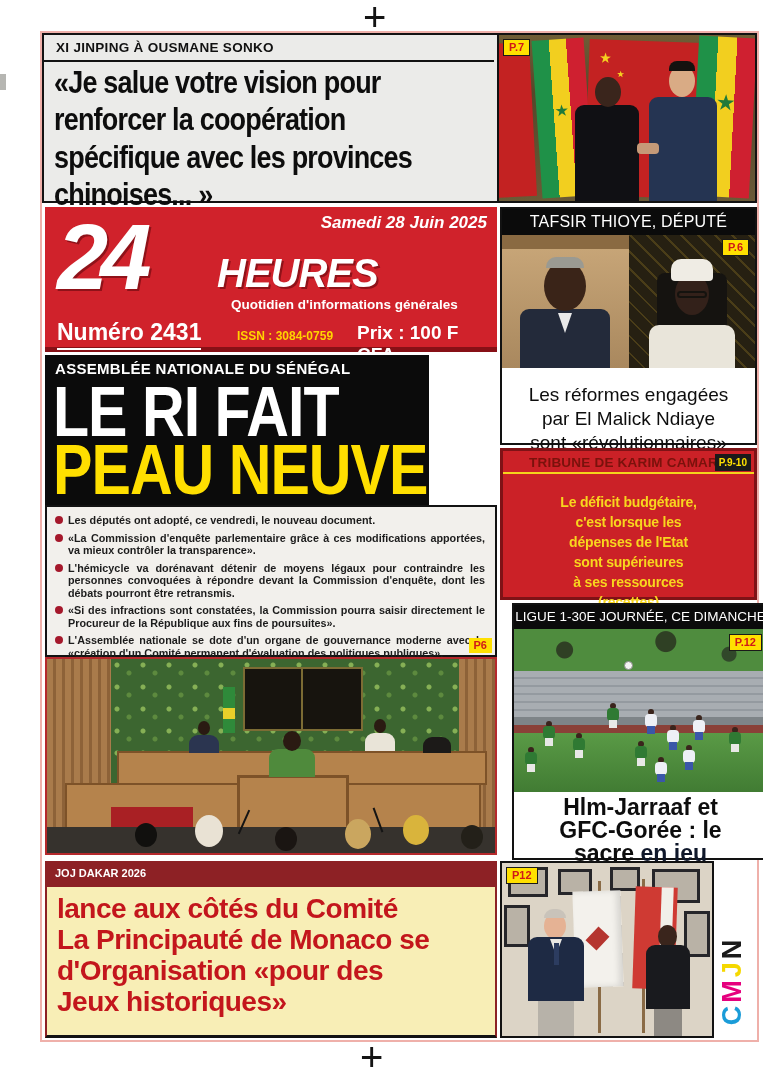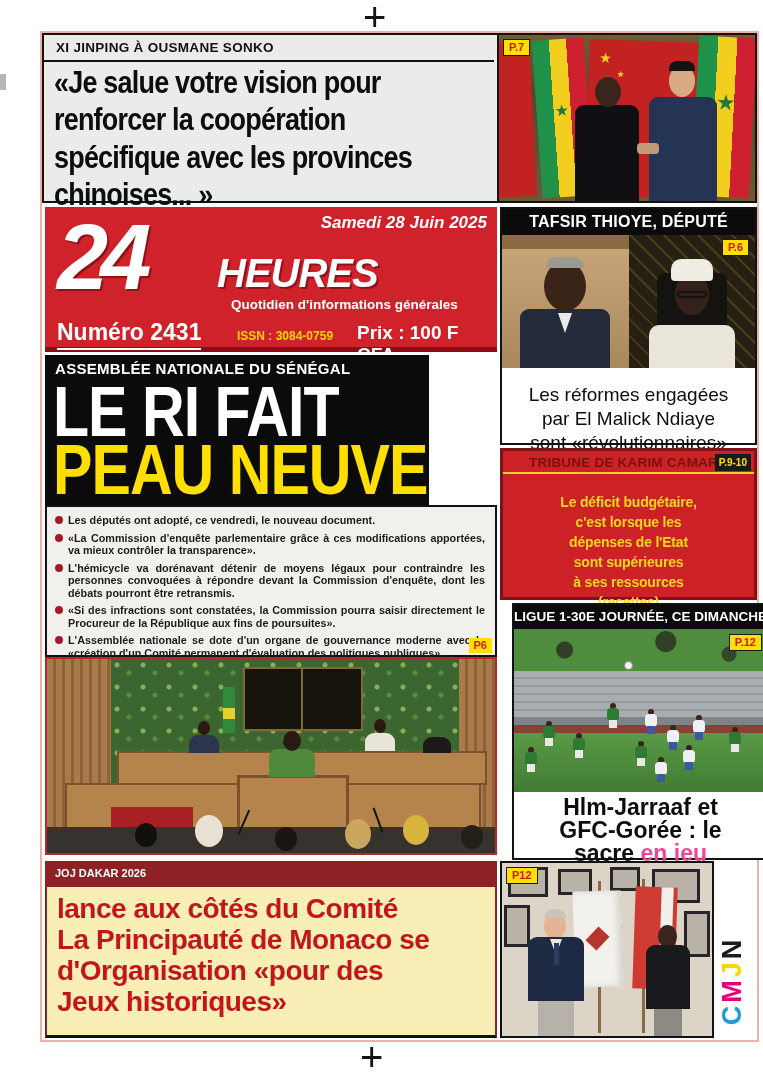--- a/index.html
+++ b/index.html
@@ -63,40 +63,40 @@
     font-size:10.8px; font-weight:bold; color:#1c1c1c; line-height:12.5px; text-align:justify; }
   .ms-bullets li::before { content:""; position:absolute; left:0; top:2px; width:8px; height:8px;
     border-radius:50%; background:#a5182b; }
 
   
   .ms-photo { left:45px; top:657px; width:452px; height:198px; border:2px solid #b5292c;
     background:#3c6630; overflow:hidden; }
 
   
   .dep-box { left:500px; top:207px; width:257px; height:238px; background:#fff; border:2px solid #121212; }
-  .sec-banner { background:#0b0b0b; color:#fff; font-weight:700; text-align:center; }
+  .sec-banner { background:#0b0b0b; color:#fff; font-weight:400; text-align:center; }
   .dep-banner { height:26px; font-size:16px; line-height:25px; letter-spacing:.2px; }
   .dep-photos { position:absolute; left:0; top:26px; width:253px; height:133px; display:flex; }
   .dep-photo { width:50%; height:100%; position:relative; overflow:hidden; }
   .dep-headline { position:absolute; left:0; top:170px; width:253px; text-align:center;
     font-weight:400; font-size:19px; line-height:24px; color:#0d0d0d; padding-top:4px; }
 
   .trib-box { left:500px; top:448px; width:257px; height:152px; background:#cb2127; border:3px solid #7e1216; }
   .trib-header { position:relative; height:23px; border-bottom:2px solid #f5d31c; }
   .trib-title { position:absolute; left:0; width:100%; top:4px; text-align:center;
     color:#7a120c; font-weight:900; font-size:13.5px; letter-spacing:.2px; }
   .trib-quote { text-align:center; color:#f8d61e; font-weight:900; font-size:14px; line-height:20px;
     padding-top:18px; letter-spacing:-0.2px; }
 
   .ligue-box { left:500px; top:603px; width:257px; height:257px; background:#fff; border:2px solid #121212;margin-left:12px; }
   .ligue-banner { height:24px; font-size:13.5px; line-height:23px; }
   .ligue-photo { position:absolute; left:0; top:24px; width:253px; height:163px; background:#4f8c3e; overflow:hidden; }
   .ligue-headline { position:absolute; left:0; top:187px; width:253px; text-align:center;
     font-weight:900; font-size:23px; line-height:23px; color:#0d0d0d; padding-top:4px; }
-  .ligue-red { color:#ec4899; }
+  .ligue-red { color:#0f172a; }
 
   
   .joj-left { left:45px; top:861px; width:452px; height:177px; }
   .joj-banner { height:26px; background:#8d2125; color:#fff; font-weight:900; font-size:11px;
     line-height:25px; padding-left:10px; }
   .joj-yellow { position:absolute; left:0; top:26px; width:452px; height:151px; background:#f8eeb6;
     border:2px solid #8d2125; border-top:none; border-bottom:3px solid #121212; padding:6px 6px 0 10px; }
   .joj-headline { color:#c3161c; font-weight:900; font-size:28px; line-height:31px; letter-spacing:-0.5px; }
 
   .joj-photo { left:500px; top:861px; width:214px; height:177px; border:2px solid #121212;

